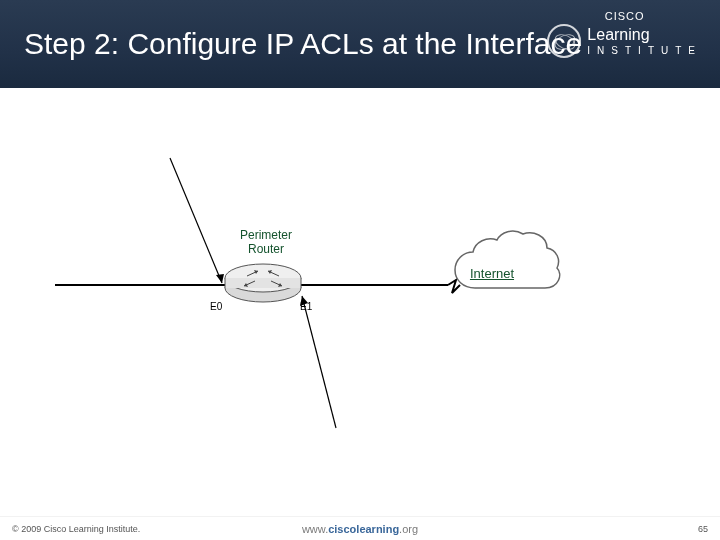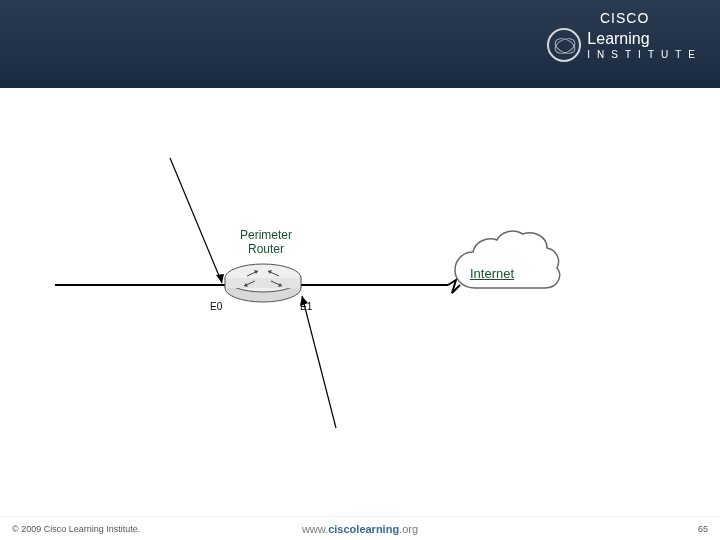--- a/index.html
+++ b/index.html
@@ -30,21 +30,21 @@
   .logo {
     position: absolute;
     right: 18px;
     top: 10px;
     display: flex;
     flex-direction: column;
     align-items: center;
     color: #ffffff;
   }
   .logo-brand {
-    font-size: 14px;
+    font-size: 11px;
     letter-spacing: 1px;
     margin-bottom: 2px;
   }
   .logo-main {
     display: flex;
     align-items: center;
   }
   .logo-mark {
     width: 34px; height: 34px;
     border: 2px solid rgba(255,255,255,0.8);
@@ -117,20 +117,21 @@
     left: 50%; transform: translateX(-50%);
     color: #7a7a7a;
     font-size: 11px;
   }
   .footer .center b { color: #3a679a; font-weight: bold; }
 </style>
 </head>
 <body>
 
 <div class="header">
+  <div class="title">Step 2: Configure IP ACLs at the Interface</div>
   <div class="logo">
     <div class="logo-brand">CISCO</div>
     <div class="logo-main">
       <div class="logo-mark"></div>
       <div>
         <div class="logo-text">Learning</div>
         <div class="logo-sub">INSTITUTE</div>
       </div>
     </div>
   </div>

